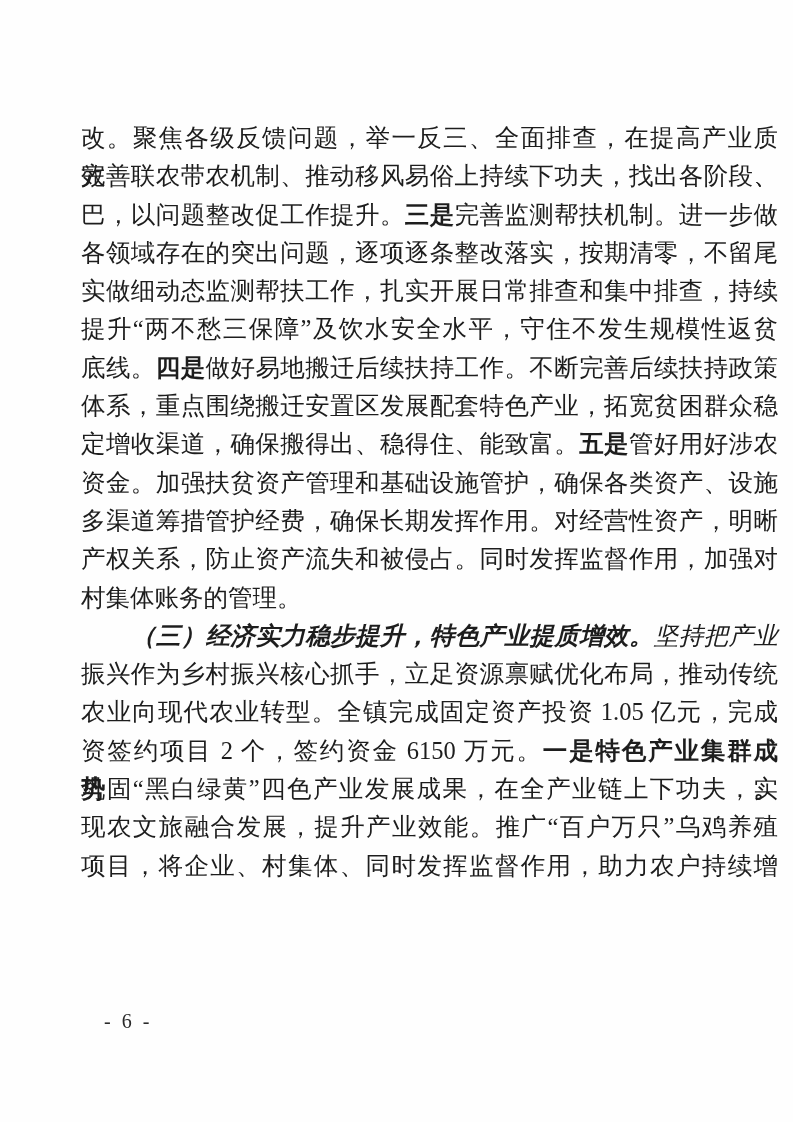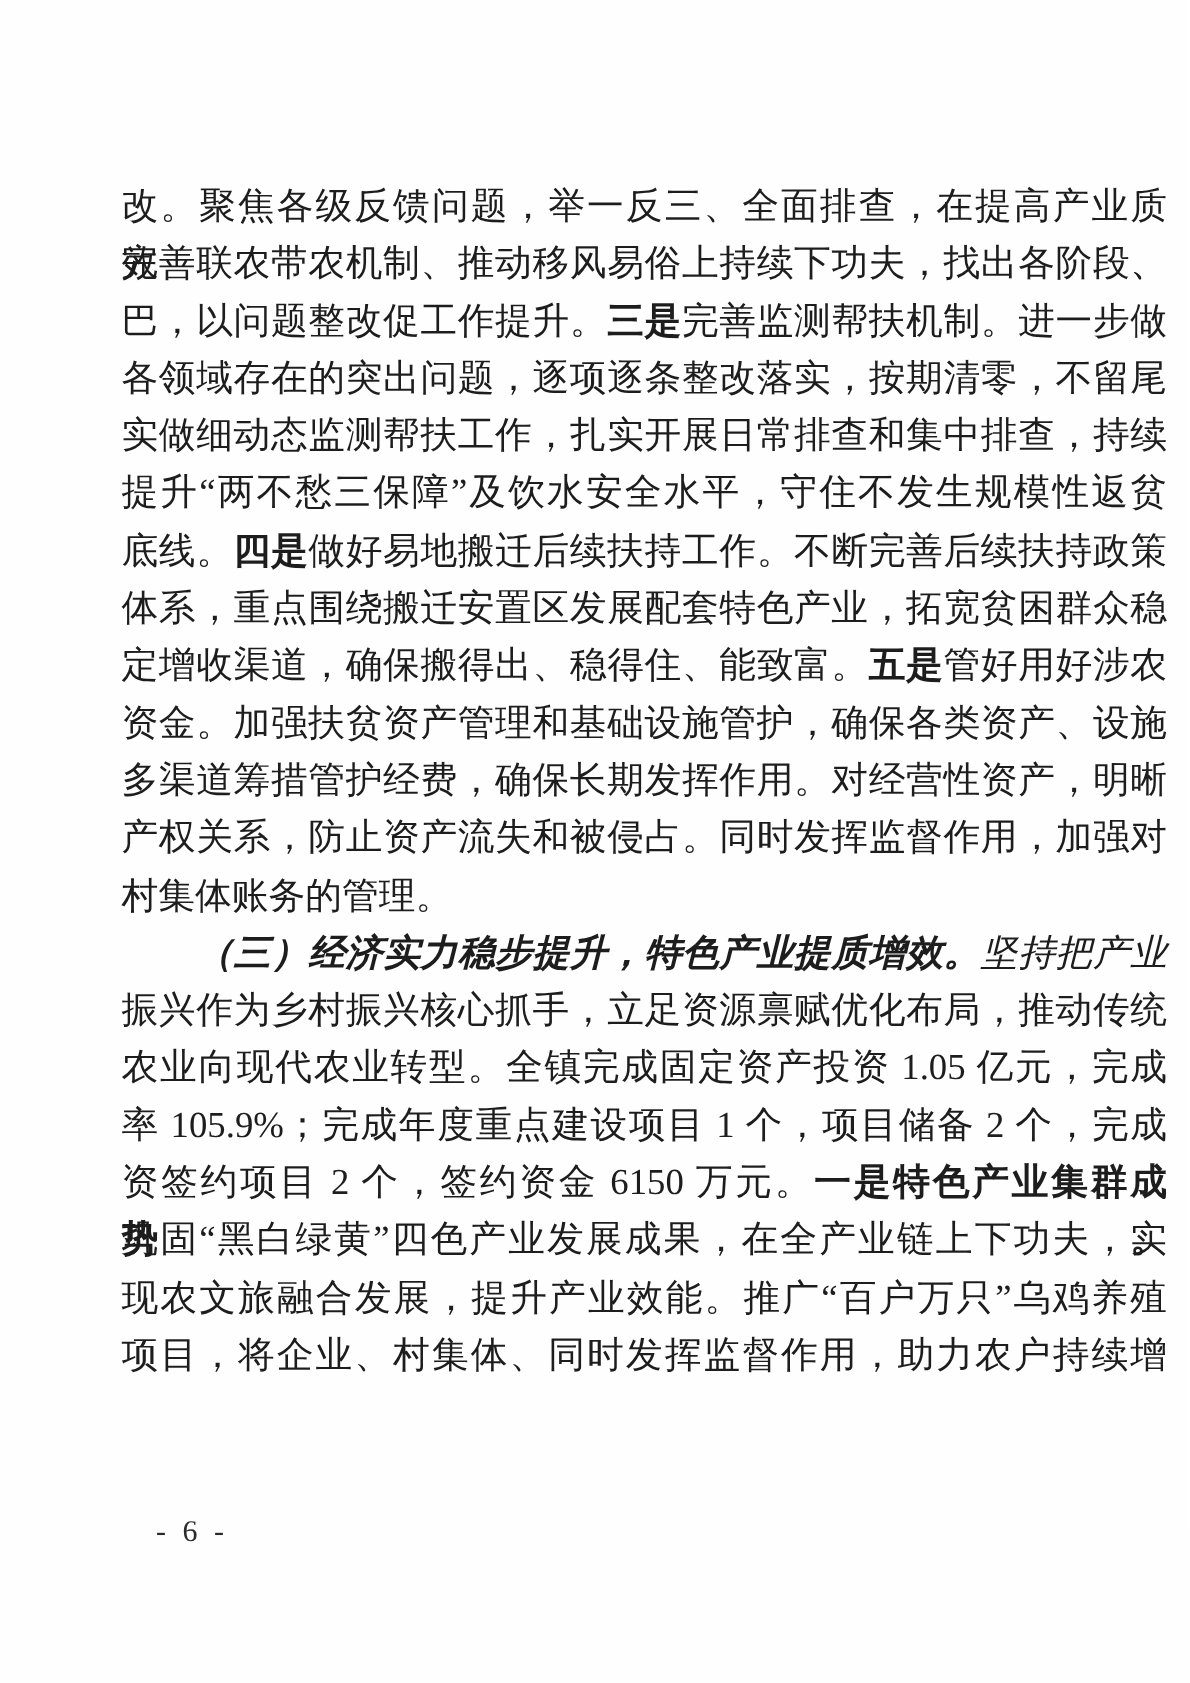--- a/index.html
+++ b/index.html
@@ -68,20 +68,19 @@
       <div class="line"><span class="seg">底线。</span><span class="seg b">四是</span><span class="seg">做好易地搬迁后续扶持工作。不断完善后续扶持政策</span></div>
       <div class="line"><span class="seg">体系，重点围绕搬迁安置区发展配套特色产业，拓宽贫困群众稳</span></div>
       <div class="line"><span class="seg">定增收渠道，确保搬得出、稳得住、能致富。</span><span class="seg b">五是</span><span class="seg">管好用好涉农</span></div>
       <div class="line"><span class="seg">资金。加强扶贫资产管理和基础设施管护，确保各类资产、设施</span></div>
       <div class="line"><span class="seg">多渠道筹措管护经费，确保长期发挥作用。对经营性资产，明晰</span></div>
       <div class="line"><span class="seg">产权关系，防止资产流失和被侵占。同时发挥监督作用，加强对</span></div>
       <div class="line align-left"><span class="seg">村集体账务的管理。</span></div>
       <div class="line indent"><span class="seg b">（三）经济实力稳步提升，特色产业提质增效。</span><span class="seg">坚持把产业</span></div>
       <div class="line"><span class="seg">振兴作为乡村振兴核心抓手，立足资源禀赋优化布局，推动传统</span></div>
       <div class="line"><span class="seg">农业向现代农业转型。全镇完成固定资产投资 1.05 亿元，完成</span></div>
-      <div class="line"><span class="seg">率 105.9%；完成年度重点建设项目 1 个，项目储备 2 个，完成</span></div>
       <div class="line"><span class="seg">资签约项目 2 个，签约资金 6150 万元。</span><span class="seg b">一是特色产业集群成势。</span></div>
       <div class="line"><span class="seg">巩固“黑白绿黄”四色产业发展成果，在全产业链上下功夫，实</span></div>
       <div class="line"><span class="seg">现农文旅融合发展，提升产业效能。推广“百户万只”乌鸡养殖</span></div>
       <div class="line"><span class="seg">项目，将企业、村集体、同时发挥监督作用，助力农户持续增</span></div>
     </div>
   <div class="page-number">- 6 -</div>
 </div>
 
 </body></html>

